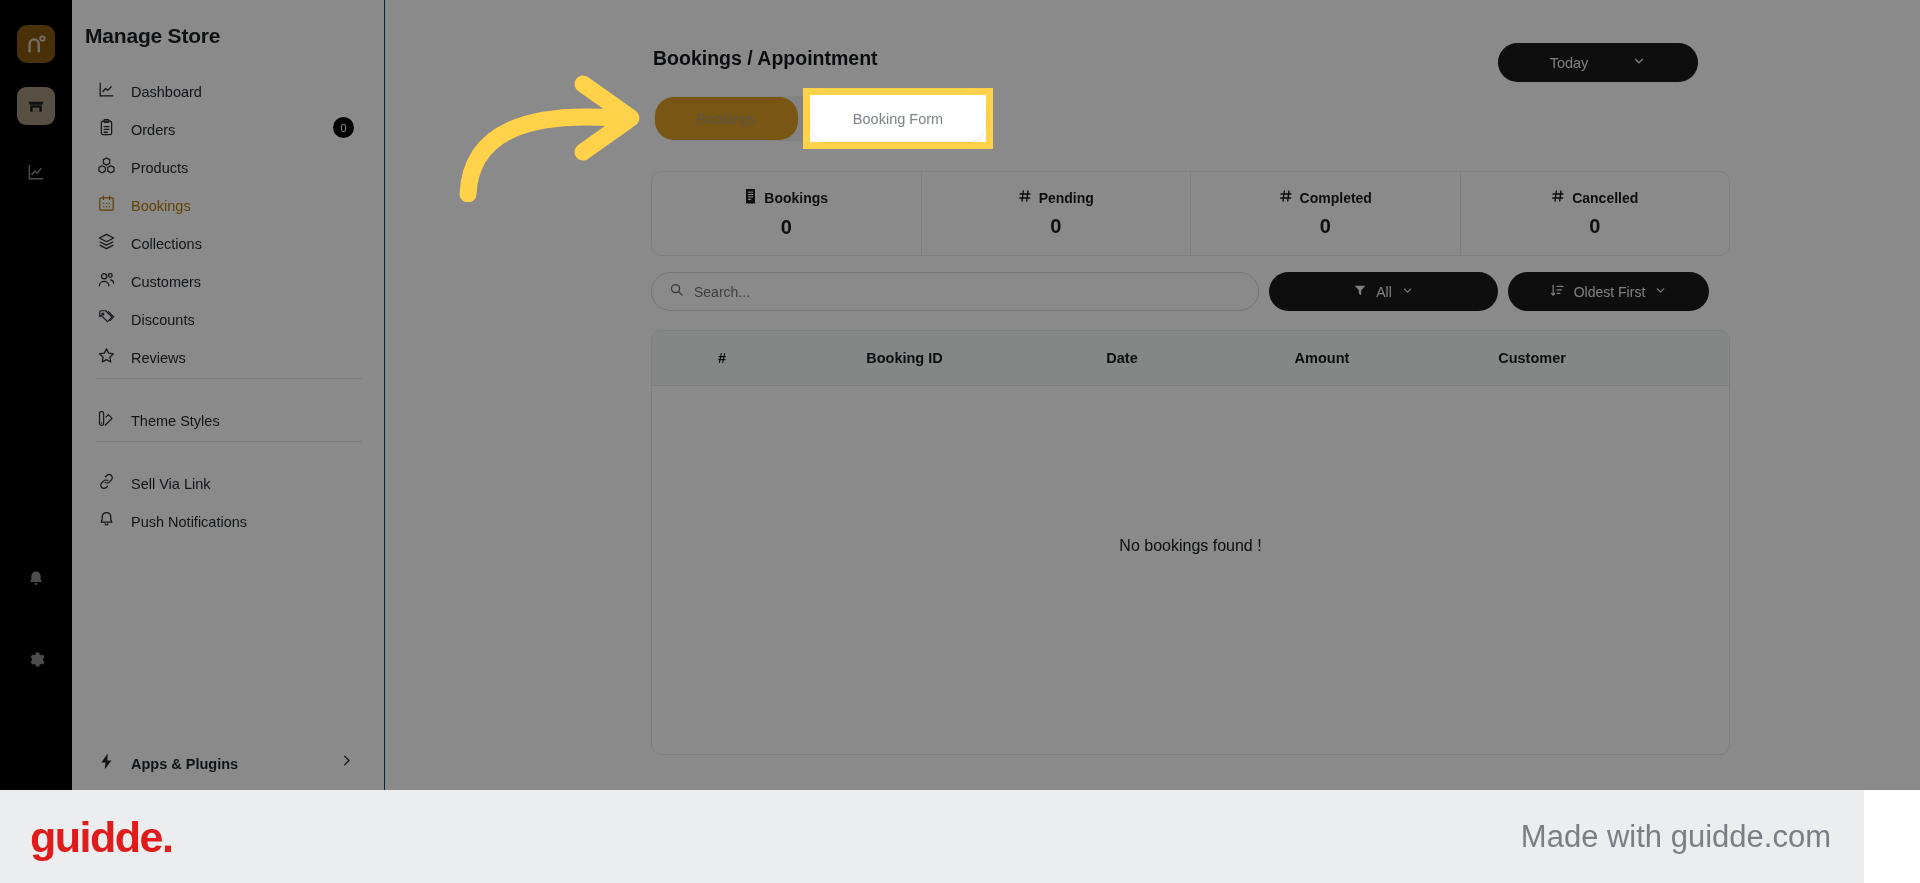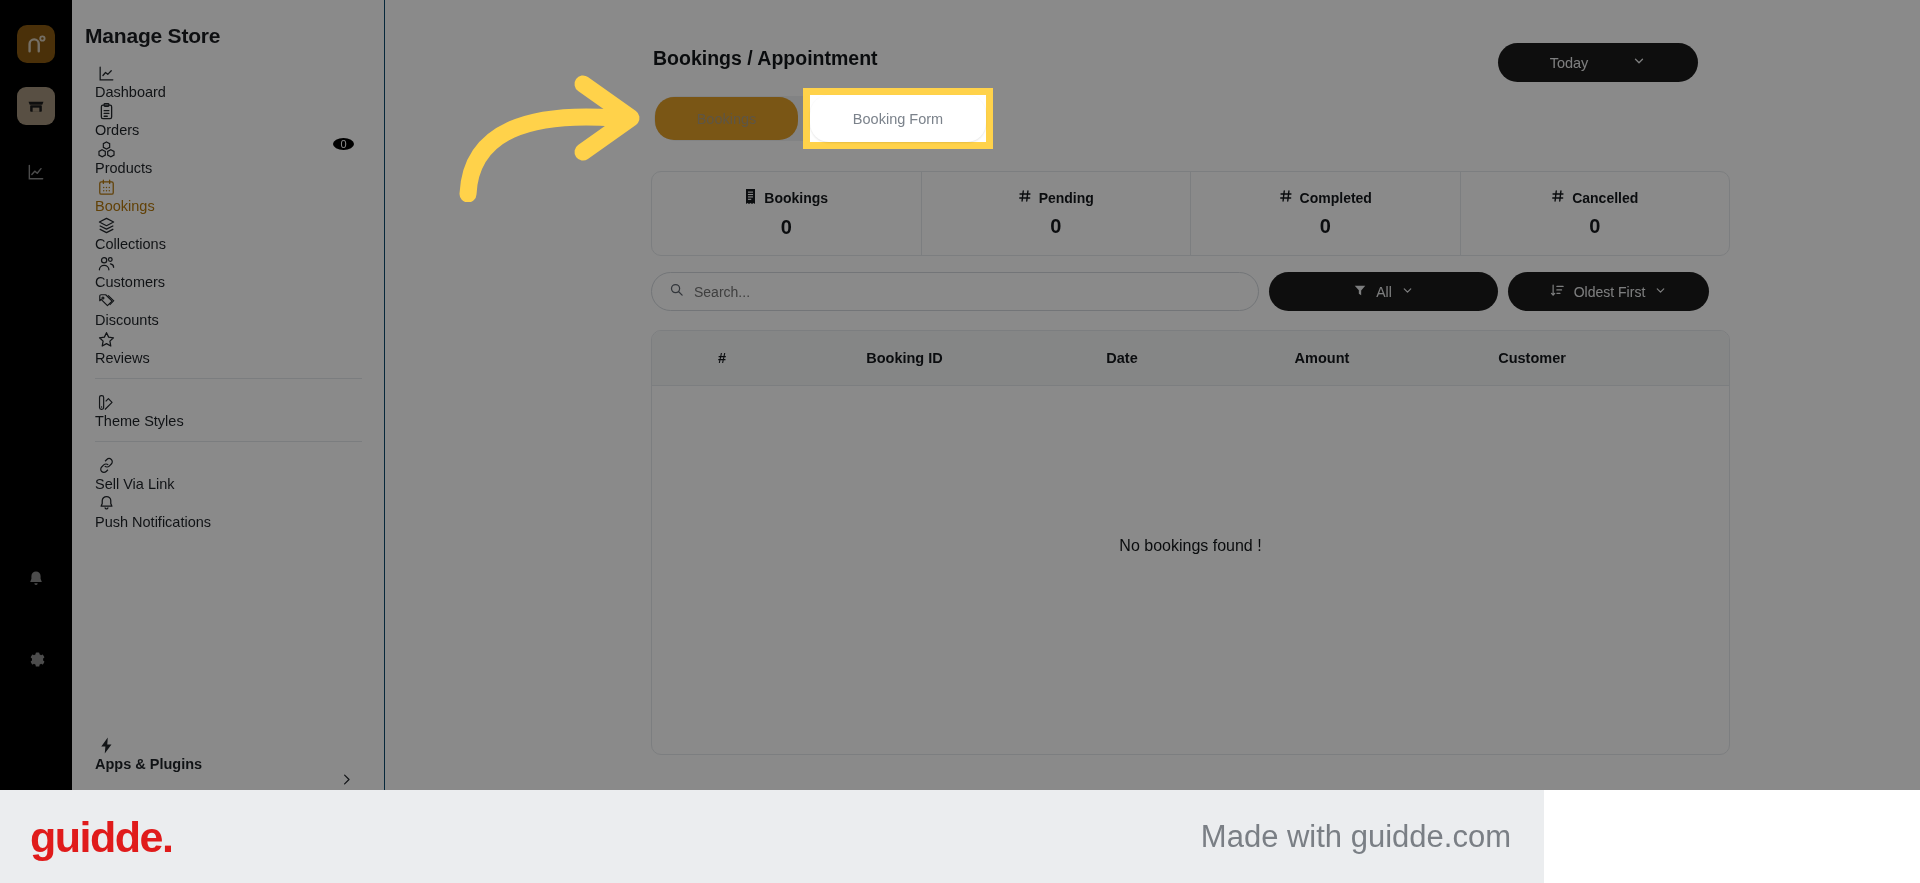--- a/index.html
+++ b/index.html
@@ -83,28 +83,27 @@
   .sidebar-title {
     font-size: 21px;
     font-weight: bold;
     color: #1a1d21;
     padding: 24px 0 14px 13px;
     letter-spacing: -0.2px;
   }
   .nav-list { padding: 0 22px 0 13px; }
   .nav-item {
     display: flex;
-    align-items: flex-start;
+    align-items: flex-end;
     height: 38px;
     padding: 0 8px 0 10px;
     border-radius: 8px;
     margin-bottom: 0px;
     cursor: pointer;
     color: #1f2328;
-    flex-direction: column;
   }
   .nav-item.active { color: #b5790d; }
   .nav-ico {
     width: 22px; height: 22px;
     display: flex; align-items: center; justify-content: center;
     margin-right: 14px;
     flex: none;
   }
   .nav-label { font-size: 14.5px; }
   .nav-badge {
@@ -328,21 +327,21 @@
   .arrow-svg {
     position: absolute;
     z-index: 58;
     pointer-events: none;
   }
 
   
   .footer {
     position: absolute;
     left: 0; top: 790px;
-    width: 1544px; height: 93px;
+    width: 1864px; height: 93px;
     background: #ebedef;
     z-index: 80;
     padding-left: 20px;
   }
   .guidde-logo {
     position: absolute;
     left: 30px; top: 50%;
     transform: translateY(-50%);
     font-size: 43px;
     font-weight: bold;

